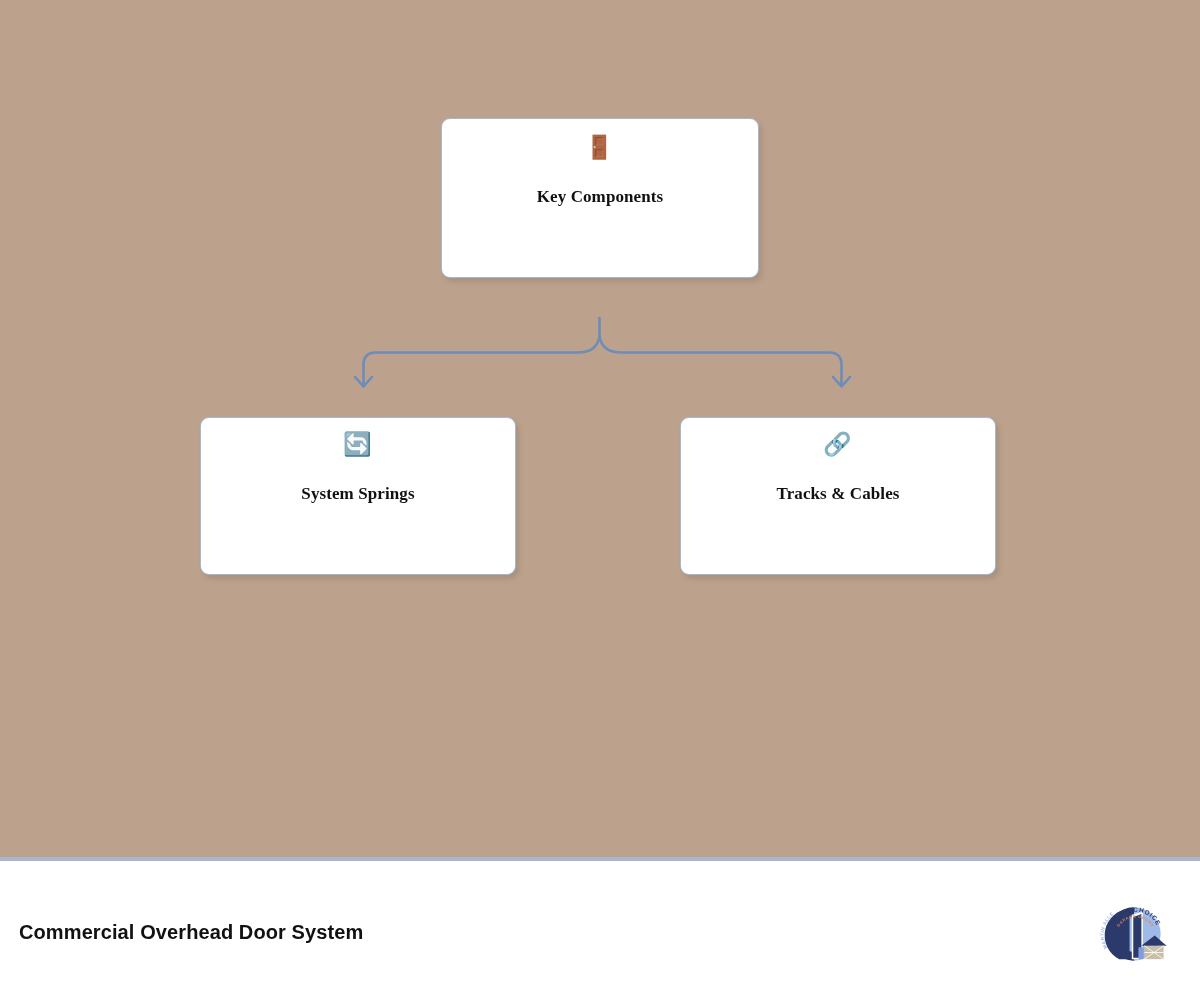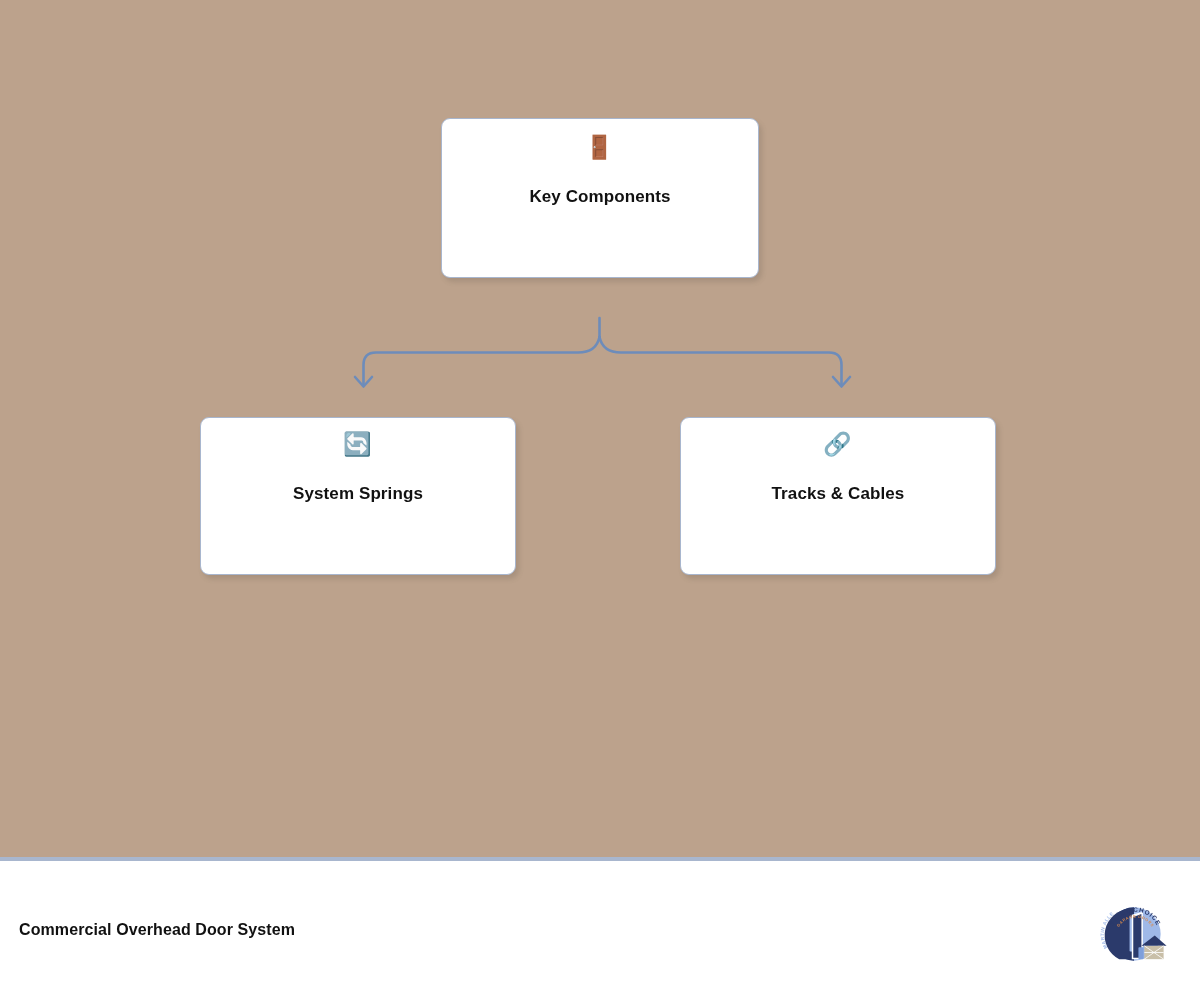--- a/index.html
+++ b/index.html
@@ -52,20 +52,21 @@
     line-height: 1;
     text-align: center;
     user-select: none;
   }
 
   .node-label {
     font-weight: bold;
     color: #111111;
     text-align: left;
     letter-spacing: 0.1px;
+    font-family: Liberation Serif, serif;
   }
 
   
   #node-root {
     left: 441px;
     top: 118px;
     width: 318px;
     height: 160px;
   }
   #node-root .node-icon {
@@ -111,21 +112,21 @@
     top: 861px;
     width: 1200px;
     height: 139px;
     background: #ffffff;
   }
 
   #footer-title {
     position: absolute;
     left: 19px;
     top: 921px;
-    font-size: 16px;
+    font-size: 20px;
     font-weight: bold;
     color: #111111;
     letter-spacing: 0.1px;
   }
 
   #brand-logo {
     position: absolute;
     left: 1097px;
     top: 897px;
     width: 74px;

